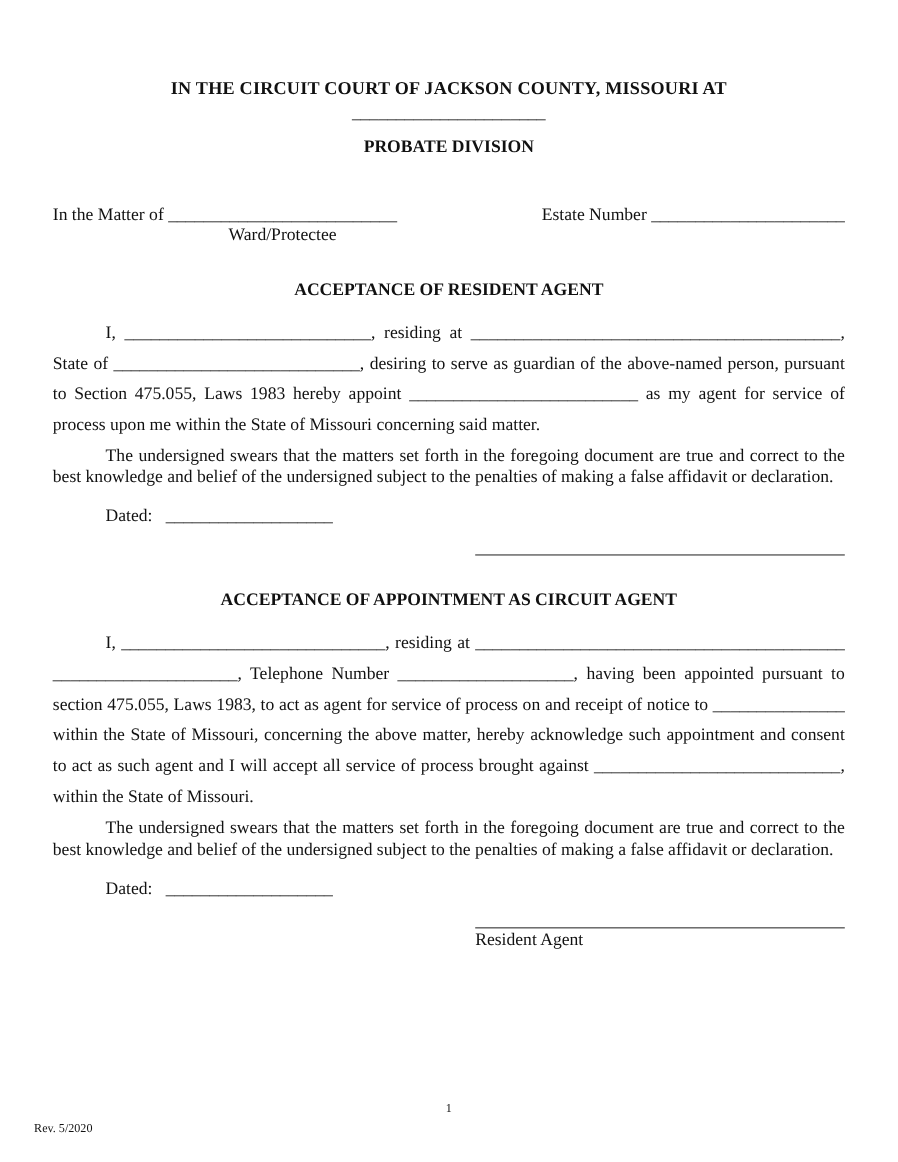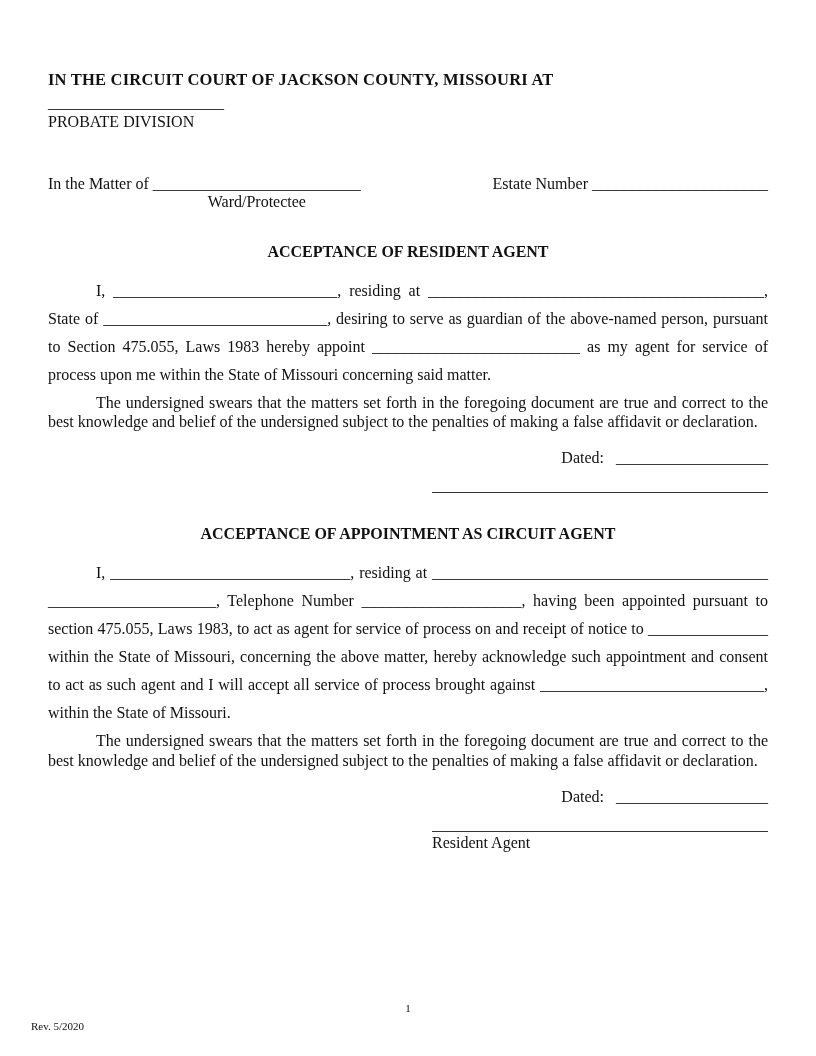--- a/index.html
+++ b/index.html
@@ -3,33 +3,33 @@
 <meta charset="utf-8">
 <style>
   * { box-sizing: border-box; }
   html, body { margin: 0; padding: 0; background: #ffffff; }
   .page {
     width: 816px; height: 1056px; margin: 0 auto; position: relative;
     background: #ffffff; color: #111111;
     font-family: "Liberation Serif", "DejaVu Serif", serif;
     font-size: 16px; padding: 70px 48px 0 48px; overflow: hidden;
   }
-  .center { }
+  .center { text-align: center; }
   .court-title { font-weight: bold; font-size: 16.5px; letter-spacing: 0.2px; }
   .court-blank-line { margin-top: 4px; }
-  .division-title { font-weight: normal; margin-top: 1px; }
+  .division-title { font-weight: bold; margin-top: 13px; }
   .caption-row { display: flex; justify-content: space-between; margin-top: 44px; }
   .stack { display: inline-block; text-align: center; vertical-align: top; }
   .stack .blank { display: block; }
   .stack-label { display: block; }
   .section-title { text-align: center; font-weight: bold; margin-top: 32px; }
   p.fill { text-align: justify; text-indent: 48px; line-height: 1.75; margin: 16px 0 0 0; }
   p.oath { text-align: justify; text-indent: 48px; line-height: 1.2; margin: 4px 0 0 0; }
   .blank { word-break: break-all; white-space: pre-wrap; }
-  .dated-row { margin-top: 18px; padding-left: 48px; text-align: right; }
+  .dated-row { margin-top: 18px; padding-left: 48px; }
   .dated-row .blank { margin-left: 8px; }
   .sig-block { width: 336px; margin-left: auto; margin-right: 0; margin-top: 10px; }
   .sig-line { border-bottom: 1px solid #333333; height: 16px; }
   .sig-label { margin-top: 2px; }
   .footer-page { position: absolute; bottom: 42px; left: 0; right: 0; text-align: center; font-size: 11px; }
   .footer-rev { position: absolute; bottom: 24px; left: 31px; font-size: 11px; }
 </style>
 </head>
 <body>
 

